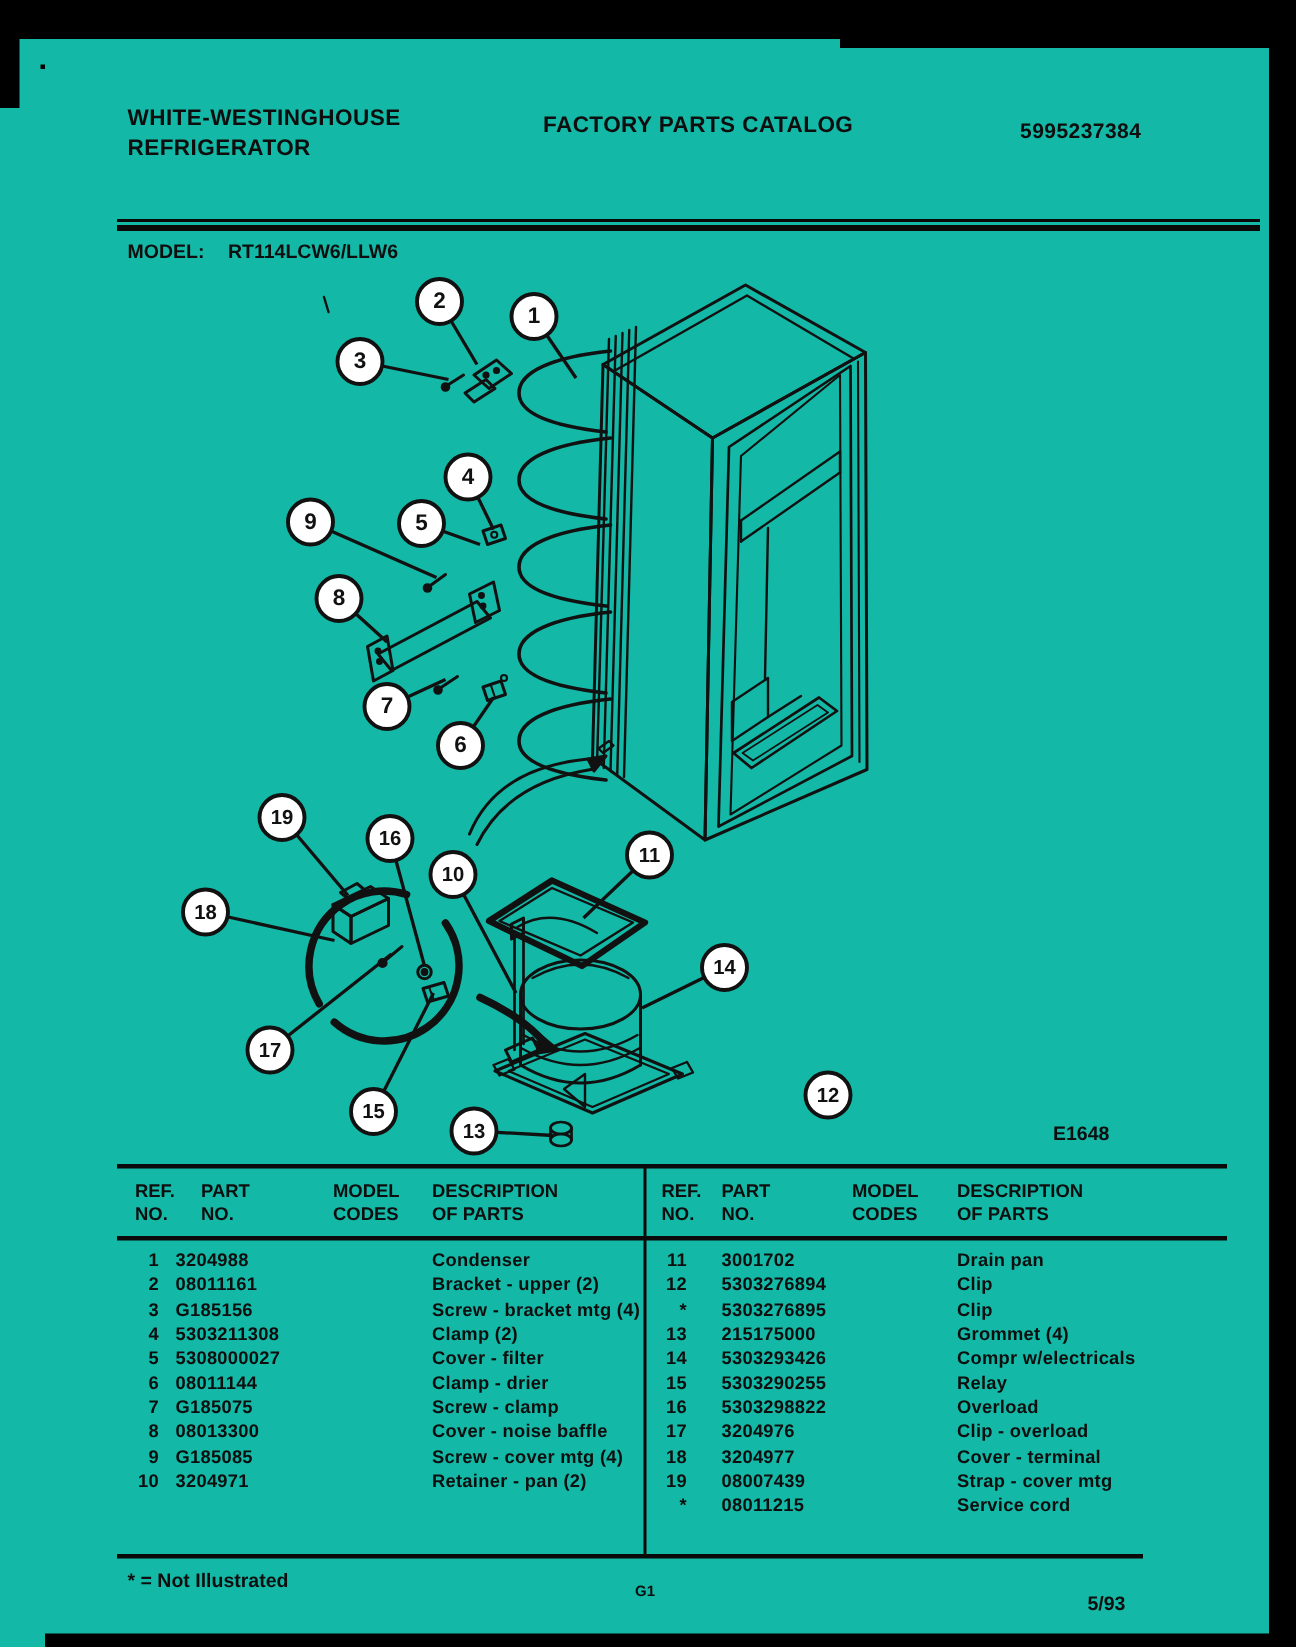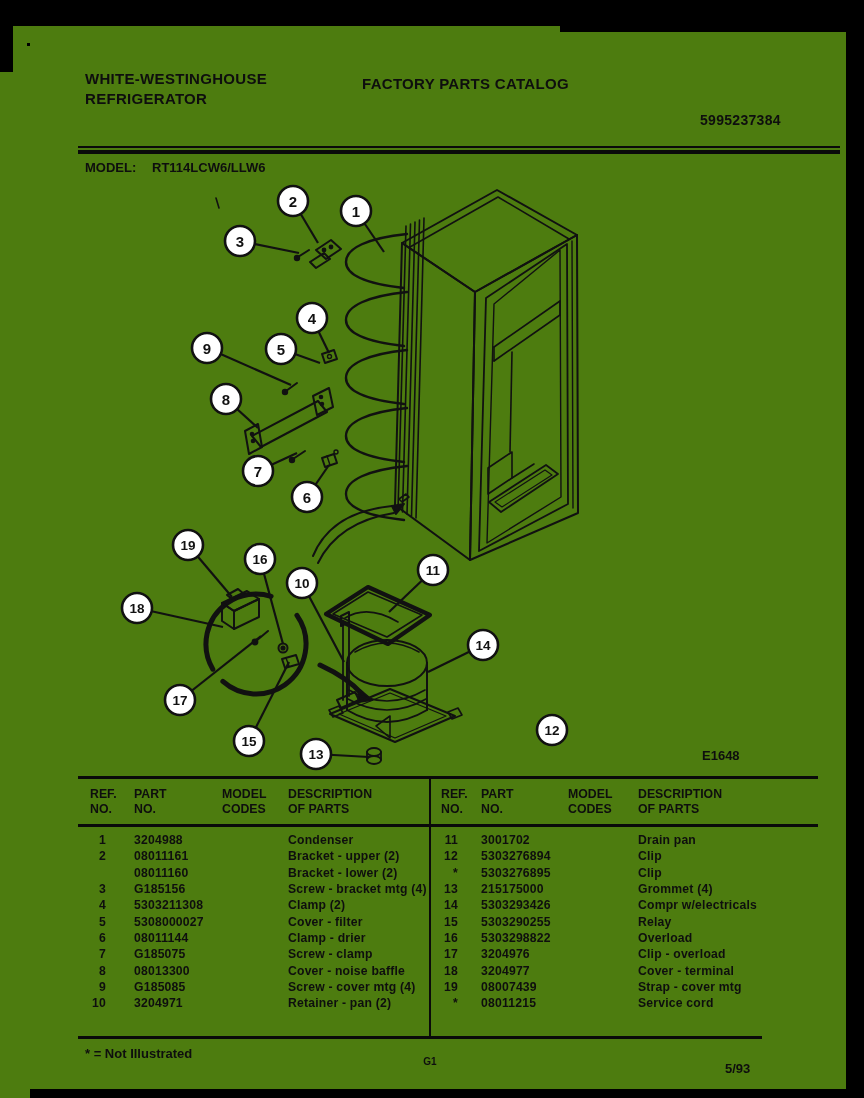--- a/index.html
+++ b/index.html
@@ -1,30 +1,30 @@
 <!DOCTYPE html>
 <html><head>
 <meta charset="utf-8">
 <style>
   html,body{margin:0;padding:0;background:#555;}
   #page{
-    position:relative; width:864px; height:1098px; background:#4d7c0f;
+    position:relative; width:864px; height:1098px; background:#14b8a6;
     font-family:"Liberation Sans", sans-serif; color:#0e0e0e; overflow:hidden;
   }
   .bar{position:absolute; background:#000;}
   .txt{position:absolute; font-weight:700; white-space:nowrap;}
   .h1{font-size:15px; letter-spacing:.3px;}
   .h2{font-size:14px; letter-spacing:.3px;}
   .rule{position:absolute; background:#0a0a0a;}
   .hdr{position:absolute; top:787px; font-size:12.3px; font-weight:700; line-height:15px; white-space:pre-line;}
   .rows{position:absolute; left:0; top:833px; width:864px;}
   .row{position:relative; height:16.35px;}
   .cell{position:absolute; top:0; font-size:12.2px; font-weight:700; white-space:nowrap; letter-spacing:.2px;}
   .L .c-ref{left:80px; width:26px; text-align:right;}
-  .L .c-part{left:134px;}
+  .L .c-part{left:117px;}
   .L .c-codes{left:222px;}
   .L .c-desc{left:288px;}
   .R .c-ref{left:432px; width:26px; text-align:right;}
   .R .c-part{left:481px;}
   .R .c-codes{left:568px;}
   .R .c-desc{left:638px;}
   svg{display:block;}
   .ink{stroke:#111; fill:none; stroke-width:2; stroke-linecap:round; stroke-linejoin:round;}
 </style>
 </head>
@@ -35,21 +35,21 @@
   <div class="bar" style="left:0;top:0;width:864px;height:26px;"></div>
   <div class="bar" style="left:560px;top:0;width:304px;height:32px;"></div>
   <div class="bar" style="left:846px;top:0;width:18px;height:1098px;"></div>
   <div class="bar" style="left:30px;top:1089px;width:834px;height:9px;"></div>
   <div class="bar" style="left:0;top:26px;width:13px;height:46px;"></div>
   <div class="bar" style="left:27px;top:43px;width:3px;height:3px;"></div>
 
   <div class="txt h1" style="left:85px;top:70px;">WHITE-WESTINGHOUSE</div>
   <div class="txt h1" style="left:85px;top:90px;">REFRIGERATOR</div>
   <div class="txt h1" style="left:335px;top:75px;margin-left:27px;">FACTORY PARTS CATALOG</div>
-  <div class="txt h2" style="left:700px;top:79px;margin-top:33px;">5995237384</div>
+  <div class="txt h2" style="left:680px;top:79px;">5995237384</div>
 
   <div class="rule" style="left:78px;top:146px;width:762px;height:2px;"></div>
   <div class="rule" style="left:78px;top:150px;width:762px;height:4px;"></div>
 
   <div class="txt" style="left:85px;top:160px;font-size:13px;">MODEL:</div>
   <div class="txt" style="left:152px;top:160px;font-size:13px;">RT114LCW6/LLW6</div>
 
   <svg viewBox="0 170 864 610" style="position:absolute;left:0;top:170px;width:864px;height:610px;">
 
     <g class="ink">
@@ -295,26 +295,20 @@
         <span class="cell c-codes"></span>
         <span class="cell c-desc">Condenser</span>
       </div>
       <div class="row">
         <span class="cell c-ref">2</span>
         <span class="cell c-part">08011161</span>
         <span class="cell c-codes"></span>
         <span class="cell c-desc">Bracket - upper (2)</span>
       </div>
       <div class="row">
-        <span class="cell c-ref"></span>
-        <span class="cell c-part">08011160</span>
-        <span class="cell c-codes"></span>
-        <span class="cell c-desc">Bracket - lower (2)</span>
-      </div>
-      <div class="row">
         <span class="cell c-ref">3</span>
         <span class="cell c-part">G185156</span>
         <span class="cell c-codes"></span>
         <span class="cell c-desc">Screw - bracket mtg (4)</span>
       </div>
       <div class="row">
         <span class="cell c-ref">4</span>
         <span class="cell c-part">5303211308</span>
         <span class="cell c-codes"></span>
         <span class="cell c-desc">Clamp (2)</span>

